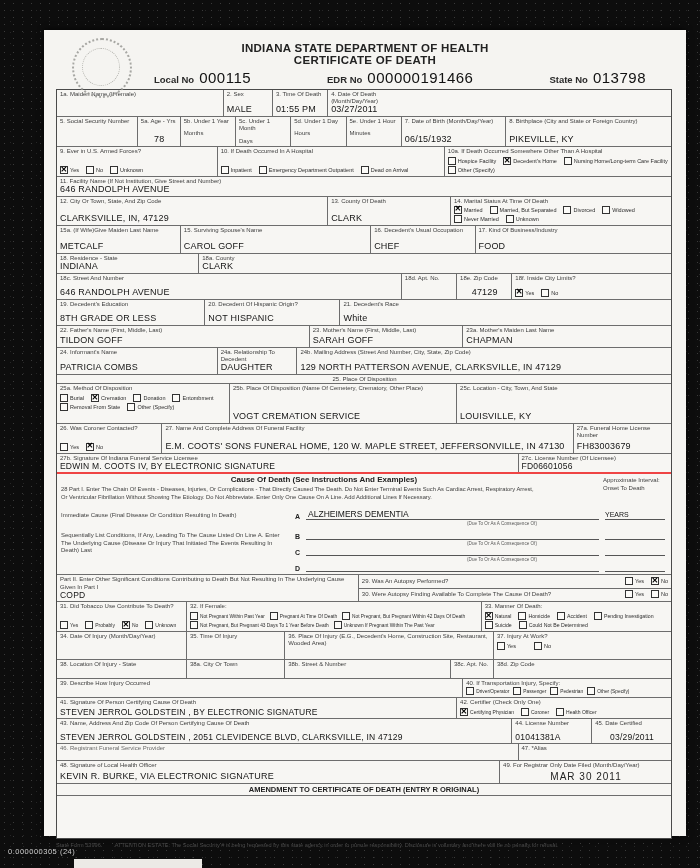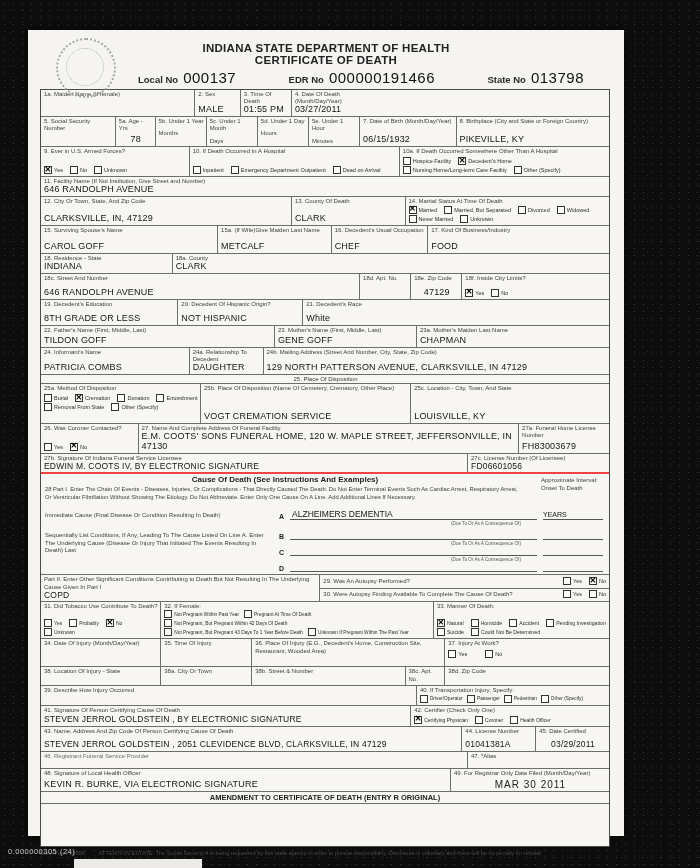--- a/index.html
+++ b/index.html
@@ -8,21 +8,21 @@
     background-color:#0d0d0d;
     background-image:
       radial-gradient(#3a3a3a 0.6px, transparent 0.7px),
       radial-gradient(#262626 0.8px, transparent 0.9px);
     background-size:9px 7px, 13px 11px;
     background-position:0 0, 4px 5px;
     font-family:"Liberation Sans", sans-serif;
     color:#1c1c1c;
   }
   .page{
-    position:absolute;left:28px;top:30px;width:596px;height:806px;
+    position:absolute;left:44px;top:30px;width:642px;height:806px;
     background:#f5f4f1;box-shadow:0 0 6px rgba(0,0,0,.8);
   }
   .notch{position:absolute;left:74px;bottom:0;width:128px;height:9px;background:#eceae6;}
   .corner-text{position:absolute;left:8px;bottom:12px;color:#cfcfcf;font-size:7.5px;letter-spacing:.5px;}
   .seal{position:absolute;left:28px;top:8px;width:56px;height:56px;border:2px dotted #9a9a96;border-radius:50%;opacity:.85;}
   .seal .inner{position:absolute;left:8px;top:8px;width:36px;height:36px;border:1px dotted #a8a8a2;border-radius:50%;}
   .hdr{padding-top:12px;text-align:center;}
   .hdr .t{font-size:11.5px;font-weight:700;letter-spacing:.3px;color:#222;}
   .ids{display:flex;justify-content:space-between;padding:4px 40px 2px 110px;align-items:flex-end;}
   .ids .grp{display:flex;align-items:flex-end;gap:5px;}
@@ -69,21 +69,21 @@
   <div class="seal">
       <div class="inner"></div>
     </div>
   <div class="hdr">
     <div class="t">INDIANA STATE DEPARTMENT OF HEALTH</div>
     <div class="t">CERTIFICATE OF DEATH</div>
   </div>
   <div class="ids">
     <span class="grp">
         <span class="l">Local No</span>
-        <span class="v">000137</span>
+        <span class="v">000115</span>
       </span>
     <span class="grp">
         <span class="l">EDR No</span>
         <span class="v">000000191466</span>
       </span>
     <span class="grp">
         <span class="l">State No</span>
         <span class="v">013798</span>
       </span>
   </div>
@@ -243,27 +243,27 @@
             </span>
             <span class="opt">
               <span class="cb"></span>
               <span>Unknown</span>
             </span>
           </div>
         </div>
     </div>
 
     <div class="row" style="min-height:28px">
+      <div class="c" style="flex:0 0 20%">
+          <div class="lbl">15a.  (If Wife)Give Maiden Last Name</div>
+          <div class="val">METCALF</div>
+        </div>
       <div class="c" style="flex:0 0 31%">
           <div class="lbl">15.  Surviving Spouse's Name</div>
           <div class="val">CAROL GOFF</div>
-        </div>
-      <div class="c" style="flex:0 0 20%">
-          <div class="lbl">15a.  (If Wife)Give Maiden Last Name</div>
-          <div class="val">METCALF</div>
         </div>
       <div class="c" style="flex:0 0 17%">
           <div class="lbl">16.  Decedent's Usual Occupation</div>
           <div class="val">CHEF</div>
         </div>
       <div class="c" style="flex:0 0 32%">
           <div class="lbl">17.  Kind Of Business/Industry</div>
           <div class="val">FOOD</div>
         </div>
     </div>
@@ -322,21 +322,21 @@
         </div>
     </div>
 
     <div class="row" style="min-height:22px">
       <div class="c" style="flex:0 0 41%">
           <div class="lbl">22.  Father's Name (First, Middle, Last)</div>
           <div class="val">TILDON GOFF</div>
         </div>
       <div class="c" style="flex:0 0 25%">
           <div class="lbl">23.  Mother's Name (First, Middle, Last)</div>
-          <div class="val">GENE GOFF</div>
+          <div class="val">SARAH GOFF</div>
         </div>
       <div class="c" style="flex:0 0 34%">
           <div class="lbl">23a.  Mother's Maiden Last Name</div>
           <div class="val">CHAPMAN</div>
         </div>
     </div>
 
     <div class="row" style="min-height:24px">
       <div class="c" style="flex:0 0 26%">
           <div class="lbl">24.  Informant's Name</div>

